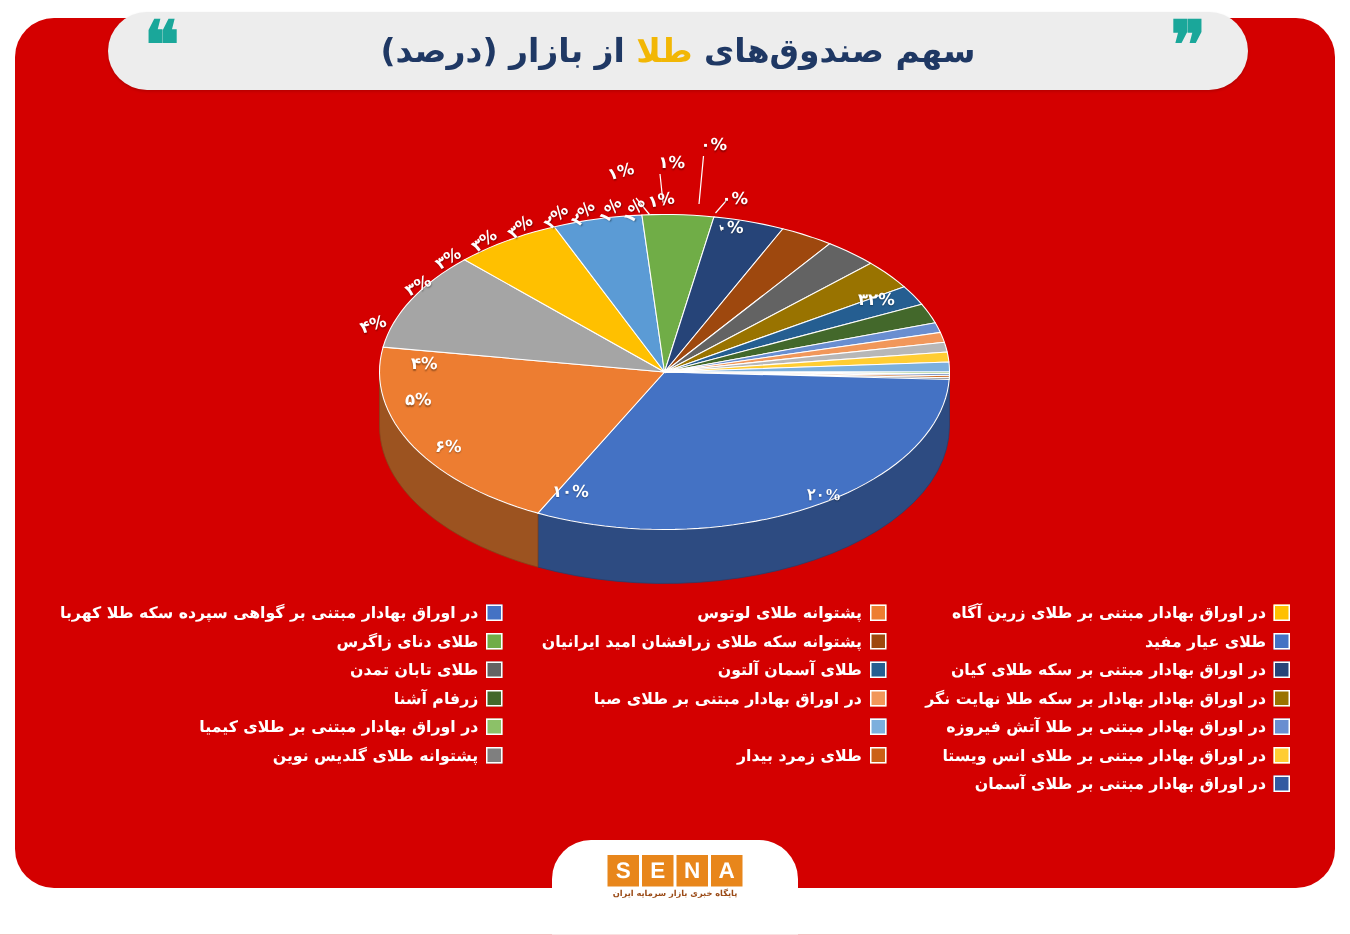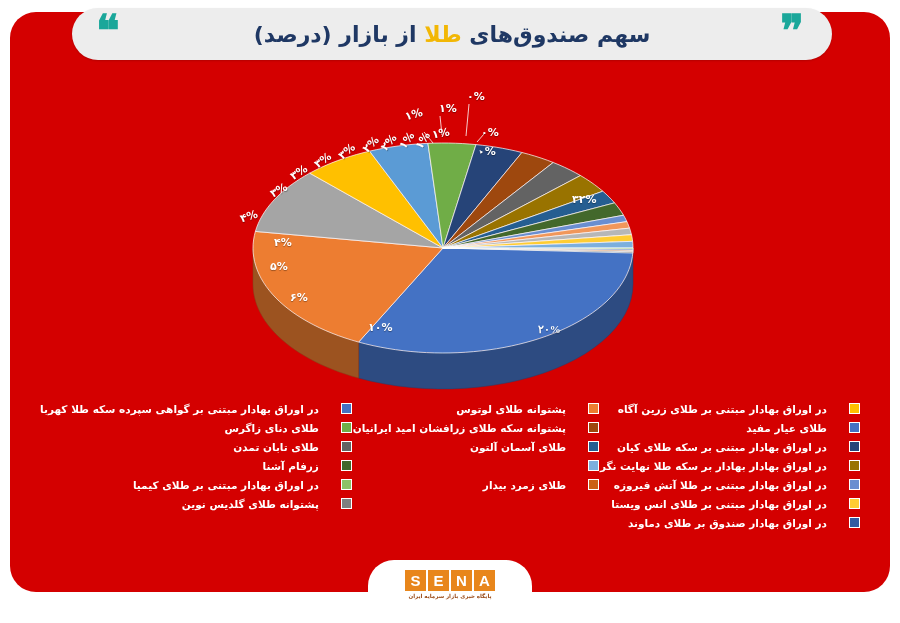--- a/index.html
+++ b/index.html
@@ -49,21 +49,21 @@
   .pct.rot{transform-origin:center center;}
 
   
   #legend{
     position:absolute;left:40px;top:400px;width:820px;height:140px;
     display:flex;flex-direction:row-reverse;justify-content:space-between;
     direction:rtl;
   }
   .legcol{display:flex;flex-direction:column;gap:2px;}
   .legitem{
-    display:flex;flex-direction:row;align-items:center;gap:22px;
+    display:flex;flex-direction:row;align-items:center;gap:5px;
     direction:rtl;height:17px;
   }
   .sw{
     width:9px;height:9px;flex:0 0 9px;border:1.5px solid #ffffff;
     box-sizing:content-box;
   }
   .leglabel{
     color:#ffffff;font-size:10.5px;font-weight:bold;white-space:nowrap;
     direction:rtl;text-align:right;
   }
@@ -199,20 +199,24 @@
         </div>
         <div class="legitem">
           <span class="sw" style="background: rgb(158, 72, 14);"></span>
           <span class="leglabel">پشتوانه سکه طلای زرافشان امید ایرانیان</span>
         </div>
         <div class="legitem">
           <span class="sw" style="background: rgb(37, 94, 145);"></span>
           <span class="leglabel">طلای آسمان آلتون</span>
         </div>
         <div class="legitem">
+          <span class="sw" style="background: rgb(241, 151, 90);"></span>
+          <span class="leglabel">در اوراق بهادار مبتنی بر طلای صبا</span>
+        </div>
+        <div class="legitem">
           <span class="sw" style="background: rgb(124, 175, 221);"></span>
         </div>
         <div class="legitem">
           <span class="sw" style="background: rgb(203, 96, 21);"></span>
           <span class="leglabel">طلای زمرد بیدار</span>
         </div>
       </div>
       <div class="legcol">
         <div class="legitem">
           <span class="sw" style="background: rgb(255, 192, 0);"></span>
@@ -233,21 +237,21 @@
         <div class="legitem">
           <span class="sw" style="background: rgb(105, 142, 208);"></span>
           <span class="leglabel">در اوراق بهادار مبتنی بر طلا آتش فیروزه</span>
         </div>
         <div class="legitem">
           <span class="sw" style="background: rgb(255, 205, 51);"></span>
           <span class="leglabel">در اوراق بهادار مبتنی بر طلای انس ویستا</span>
         </div>
         <div class="legitem">
           <span class="sw" style="background: rgb(51, 90, 161);"></span>
-          <span class="leglabel">در اوراق بهادار صندوق بر طلای دماوند</span>
+          <span class="leglabel">در اوراق بهادار مبتنی بر طلای آسمان</span>
         </div>
       </div>
     </div>
 
   <div id="footerNotch"></div>
   <div id="logo">
     <div id="logoRow">
         <div class="logoBox">S</div>
         <div class="logoBox">E</div>
         <div class="logoBox">N</div>

